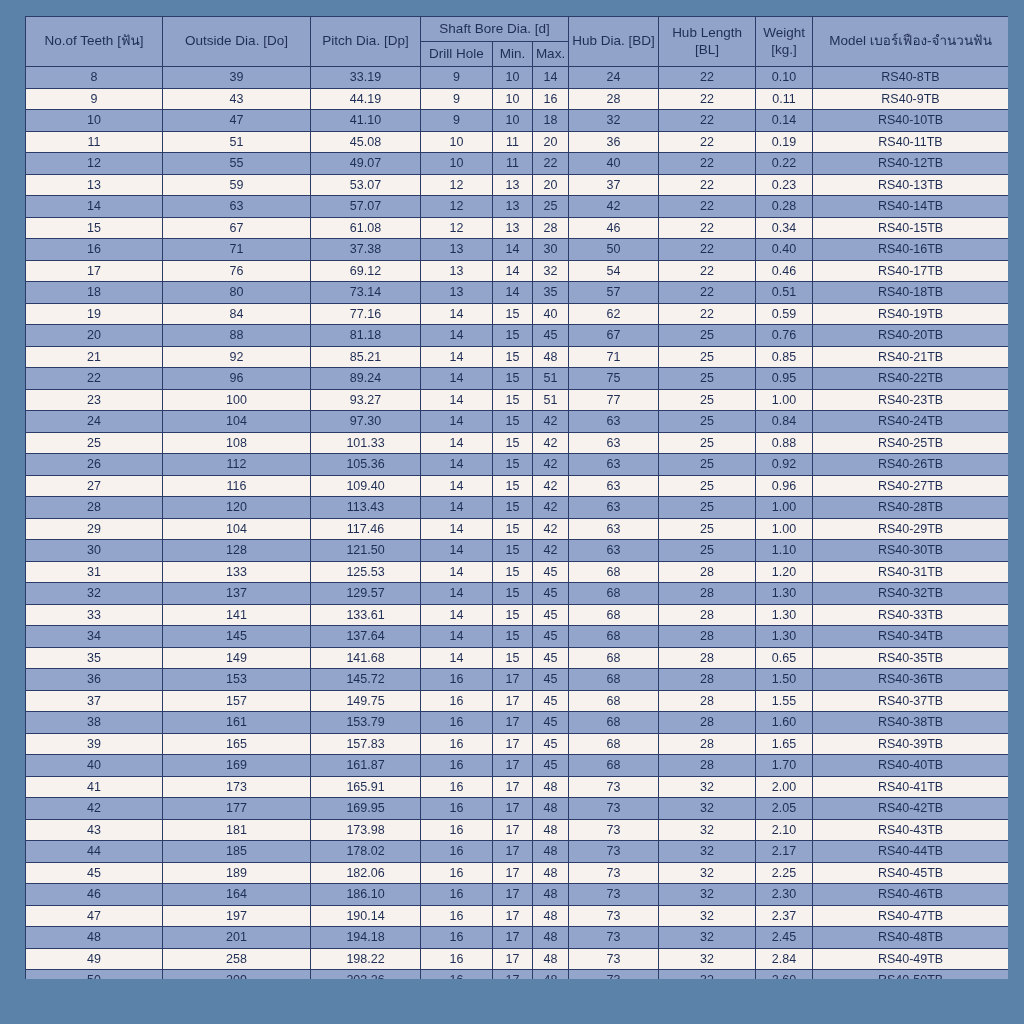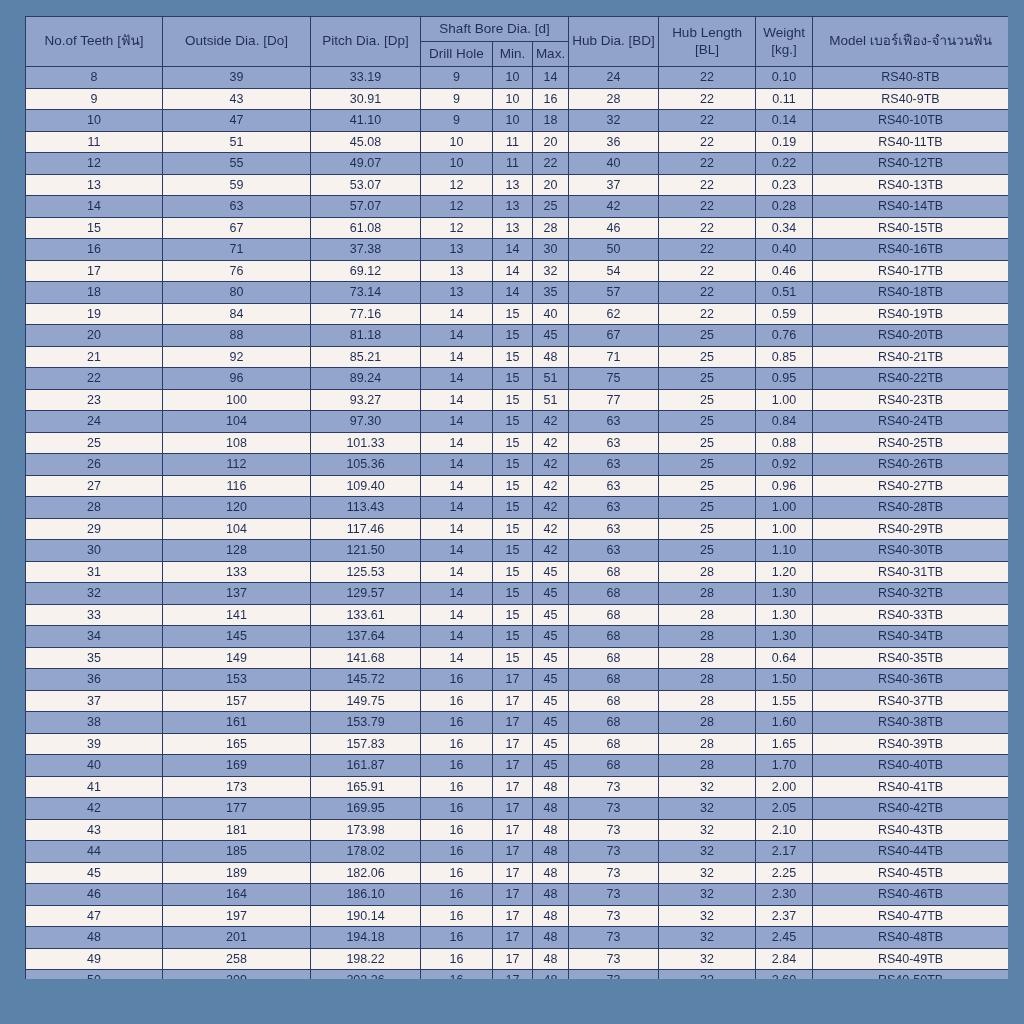--- a/index.html
+++ b/index.html
@@ -104,21 +104,21 @@
           <td>10</td>
           <td>14</td>
           <td>24</td>
           <td>22</td>
           <td>0.10</td>
           <td>RS40-8TB</td>
         </tr>
         <tr>
           <td>9</td>
           <td>43</td>
-          <td>30.91</td>
+          <td>44.19</td>
           <td>9</td>
           <td>10</td>
           <td>16</td>
           <td>28</td>
           <td>22</td>
           <td>0.11</td>
           <td>RS40-9TB</td>
         </tr>
         <tr>
           <td>10</td>
@@ -422,21 +422,21 @@
         </tr>
         <tr>
           <td>35</td>
           <td>149</td>
           <td>141.68</td>
           <td>14</td>
           <td>15</td>
           <td>45</td>
           <td>68</td>
           <td>28</td>
-          <td>0.64</td>
+          <td>0.65</td>
           <td>RS40-35TB</td>
         </tr>
         <tr>
           <td>36</td>
           <td>153</td>
           <td>145.72</td>
           <td>16</td>
           <td>17</td>
           <td>45</td>
           <td>68</td>

